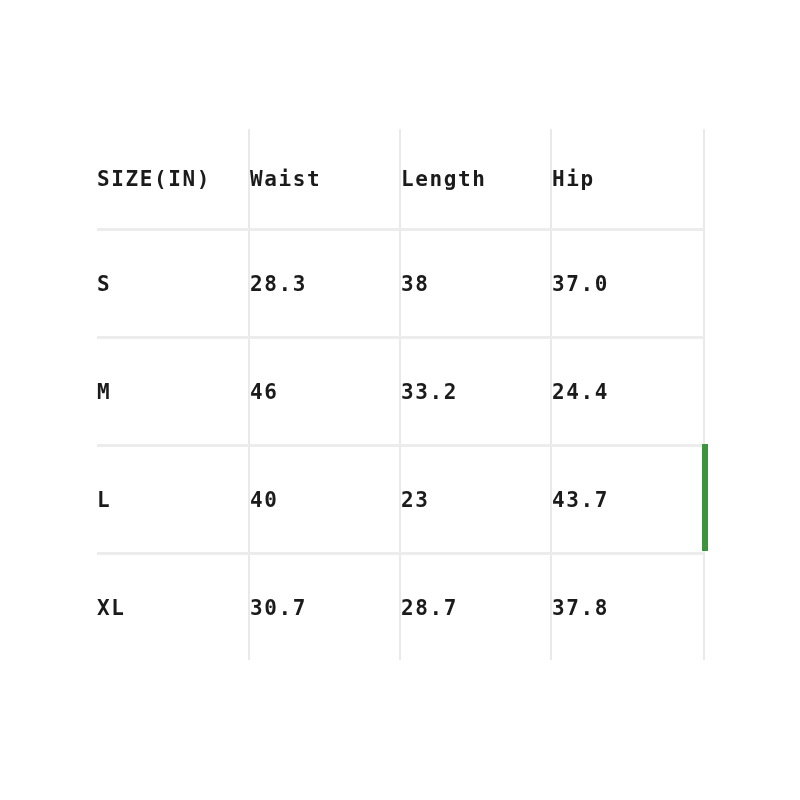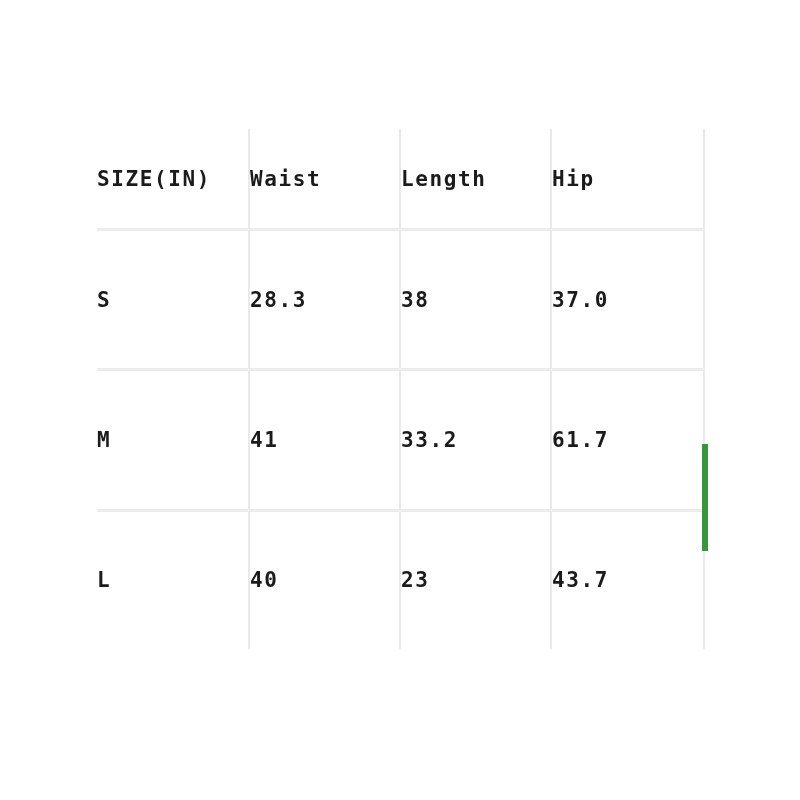--- a/index.html
+++ b/index.html
@@ -118,29 +118,35 @@
 
       <tbody>
         <tr class="data-row">
           <td>S</td>
           <td>28.3</td>
           <td>38</td>
           <td>37.0</td>
         </tr>
         <tr class="data-row">
           <td>M</td>
-          <td>41</td>
+          <td>46</td>
           <td>33.2</td>
-          <td>61.7</td>
+          <td>24.4</td>
         </tr>
         <tr class="data-row">
           <td>L</td>
           <td>40</td>
           <td>23</td>
           <td>43.7</td>
+        </tr>
+        <tr class="data-row">
+          <td>XL</td>
+          <td>30.7</td>
+          <td>28.7</td>
+          <td>37.8</td>
         </tr>
       </tbody>
     </table>
   </div>
 
   <div class="scroll-indicator"></div>
 
 </div>
 
 </body></html>

